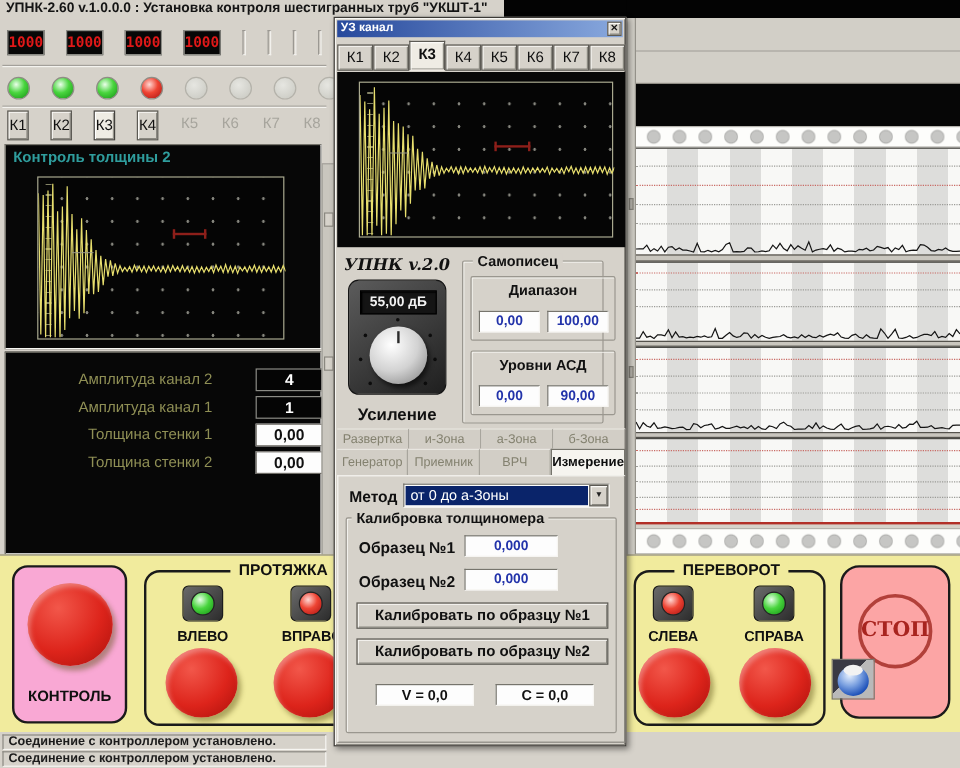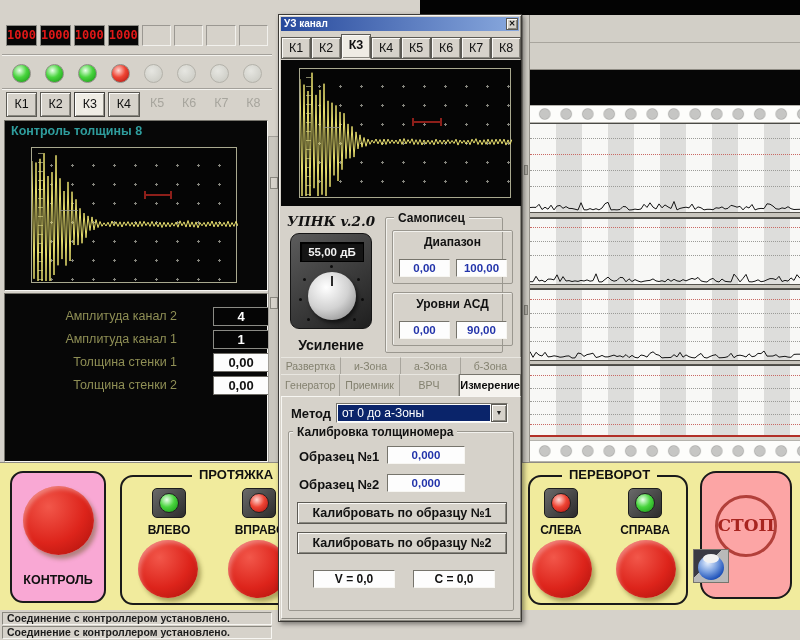--- a/index.html
+++ b/index.html
@@ -10,21 +10,21 @@
              box-shadow: inset 1px 1px 0 #fbfaf7, inset -1px -1px 0 #8a8880; }
 
   
   .titlebar { position:absolute; left:0; top:0; width:430px; height:16px;
               font-size:11.5px; font-weight:bold; line-height:15px; padding-left:5px;
               color:#141414; background:#d6d2ca; white-space:nowrap; overflow:hidden; }
   .titlebar-black { position:absolute; left:420px; top:0; width:380px; height:16px; background:#030303; }
 
   
   .left-panel { position:absolute; left:0; top:16px; width:280px; height:446px; background:#d6d2ca; }
-  .ctl-row { position:absolute; left:6px; width:262px; display:flex; gap:3px; }
+  .ctl-row { position:absolute; left:6px; width:262px; display:flex; gap:18px; }
   .counter { flex:1; height:21px; background:#d6d2ca; text-align:center;
              font-family:"DejaVu Sans Mono", monospace; font-size:12px; font-weight:bold;
              line-height:19px; color:#e01818; }
   .counter.on { background:#070707; border:1px solid #8b8b85; }
   .counter.off { border:1px solid; border-color:#9b9892 #f2f1ed #f2f1ed #9b9892; }
   .led-cell { flex:1; display:flex; justify-content:center; align-items:center; }
   .led { width:19px; height:19px; border-radius:50%; border:1px solid #8f8d85; }
   .led.green { background:radial-gradient(circle at 38% 32%, #eaffea, #49d53e 45%, #129112); }
   .led.red   { background:radial-gradient(circle at 38% 32%, #ffd8d4, #ee4433 45%, #a81111); }
   .led.off   { background:radial-gradient(circle at 40% 35%, #e6e6e1, #cfcfc8 75%); border-color:#b4b2aa; }
@@ -189,20 +189,21 @@
           text-align:center; line-height:20px; cursor:default; }
   .vc { position:absolute; width:82px; height:18px; background:#fdfdfd; border:1px solid;
         border-color:#76746c #f7f6f2 #f7f6f2 #76746c; text-align:center;
         font-size:12px; font-weight:bold; line-height:16px; color:#111; }
 </style>
 </head>
 <body>
 
 <div id="app">
 
+  <div class="titlebar">УПНК-2.60  v.1.0.0.0 : Установка контроля шестигранных труб "УКШТ-1"</div>
   <div class="titlebar-black"></div>
 
   <div class="left-panel">
     <div class="ctl-row" style="top:9px;">
       <div class="counter on">1000</div>
       <div class="counter on">1000</div>
       <div class="counter on">1000</div>
       <div class="counter on">1000</div>
       <div class="counter off"></div>
       <div class="counter off"></div>
@@ -242,21 +243,21 @@
       <div class="kbtn norm">К2</div>
       <div class="kbtn active">К3</div>
       <div class="kbtn norm">К4</div>
       <div class="kbtn disabled">К5</div>
       <div class="kbtn disabled">К6</div>
       <div class="kbtn disabled">К7</div>
       <div class="kbtn disabled">К8</div>
     </div>
 
     <div class="black-display" style="top:104px; height:171px;">
-      <div class="scope-title" style="color:#2f9d9d;">Контроль толщины 8</div>
+      <div class="scope-title" style="color:#2f9d9d;">Контроль толщины 2</div>
       <div class="plot" style="left:26px; top:26px; width:206px; height:136px;">
         <div class="axisticks"></div>
         <svg class="burst" width="206" height="136">
           <polyline fill="none" stroke-width="1" stroke="#e8df6e" points="0,13.0 2,130.8 4,14.5 6,133.0 8,10.8 10,133.0 12,5.1 14,133.0 16,28.0 18,133.0 20,24.1 22,127.0 24,7.3 26,117.3 28,30.3 30,111.1 32,43.0 34,117.6 36,33.9 38,113.0 40,43.7 42,97.0 44,51.3 46,97.1 48,60.3 50,95.3 52,65.1 54,89.7 56,67.9 58,82.5 60,68.9 62,81.9 64,71.5 66,79.6 68,73.5 70,78.3 72,74.8 74,78.0 76,74.2 78,78.8 80,73.0 82,77.9 84,73.8 86,78.5 88,73.8 90,79.0 92,73.9 94,77.7 96,73.6 98,78.2 100,74.3 102,78.6 104,74.2 106,78.9 108,73.4 110,78.4 112,73.3 114,77.7 116,74.2 118,78.4 120,73.4 122,78.3 124,74.5 126,78.9 128,74.2 130,79.5 132,74.2 134,78.8 136,74.4 138,78.9 140,74.8 142,78.2 144,74.1 146,79.2 148,72.8 150,77.8 152,73.9 154,79.1 156,72.5 158,79.0 160,73.9 162,79.2 164,73.9 166,79.8 168,74.6 170,77.8 172,74.4 174,78.7 176,73.9 178,78.0 180,73.0 182,78.9 184,73.9 186,78.9 188,74.0 190,78.1 192,74.3 194,78.7 196,73.2 198,78.9 200,74.5 202,78.4 204,73.3 206,78.1"></polyline>
         </svg>
         <div class="mk-faint" style="left:28px; top:62px; width:18px;"></div>
         <div class="marker" style="left:112px; top:46px; width:28px;"></div>
       </div>
     </div>
 

